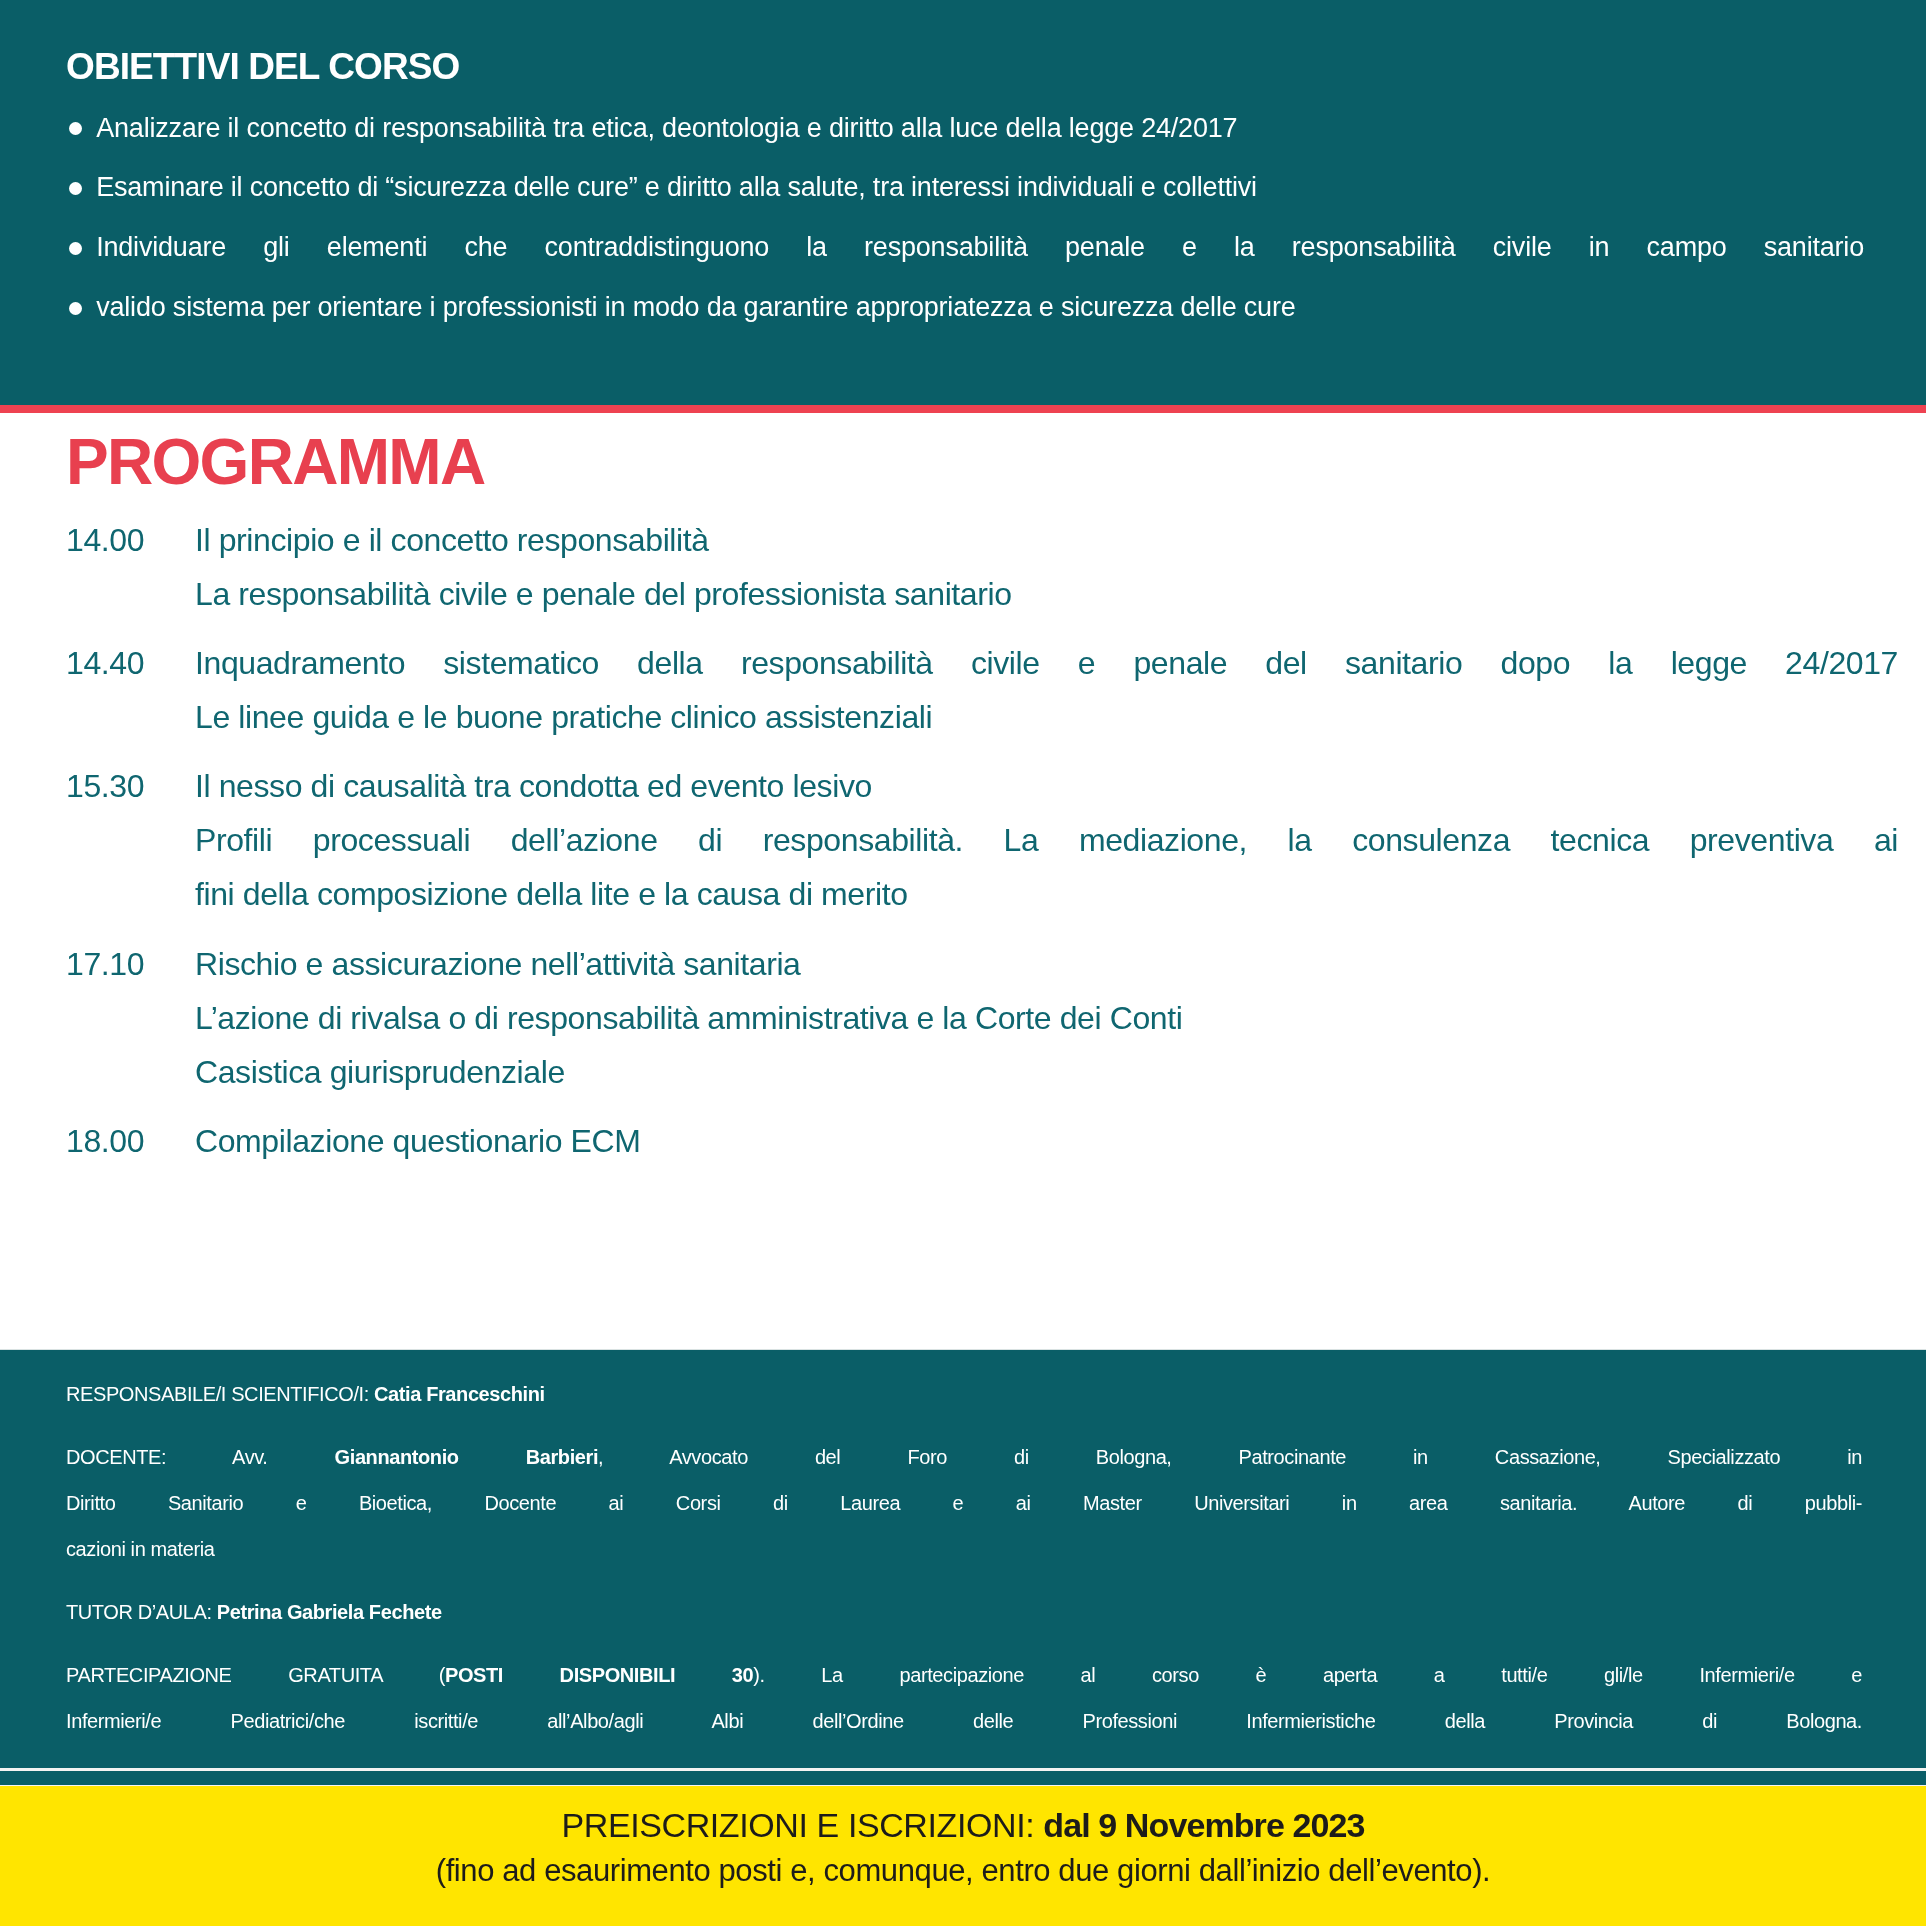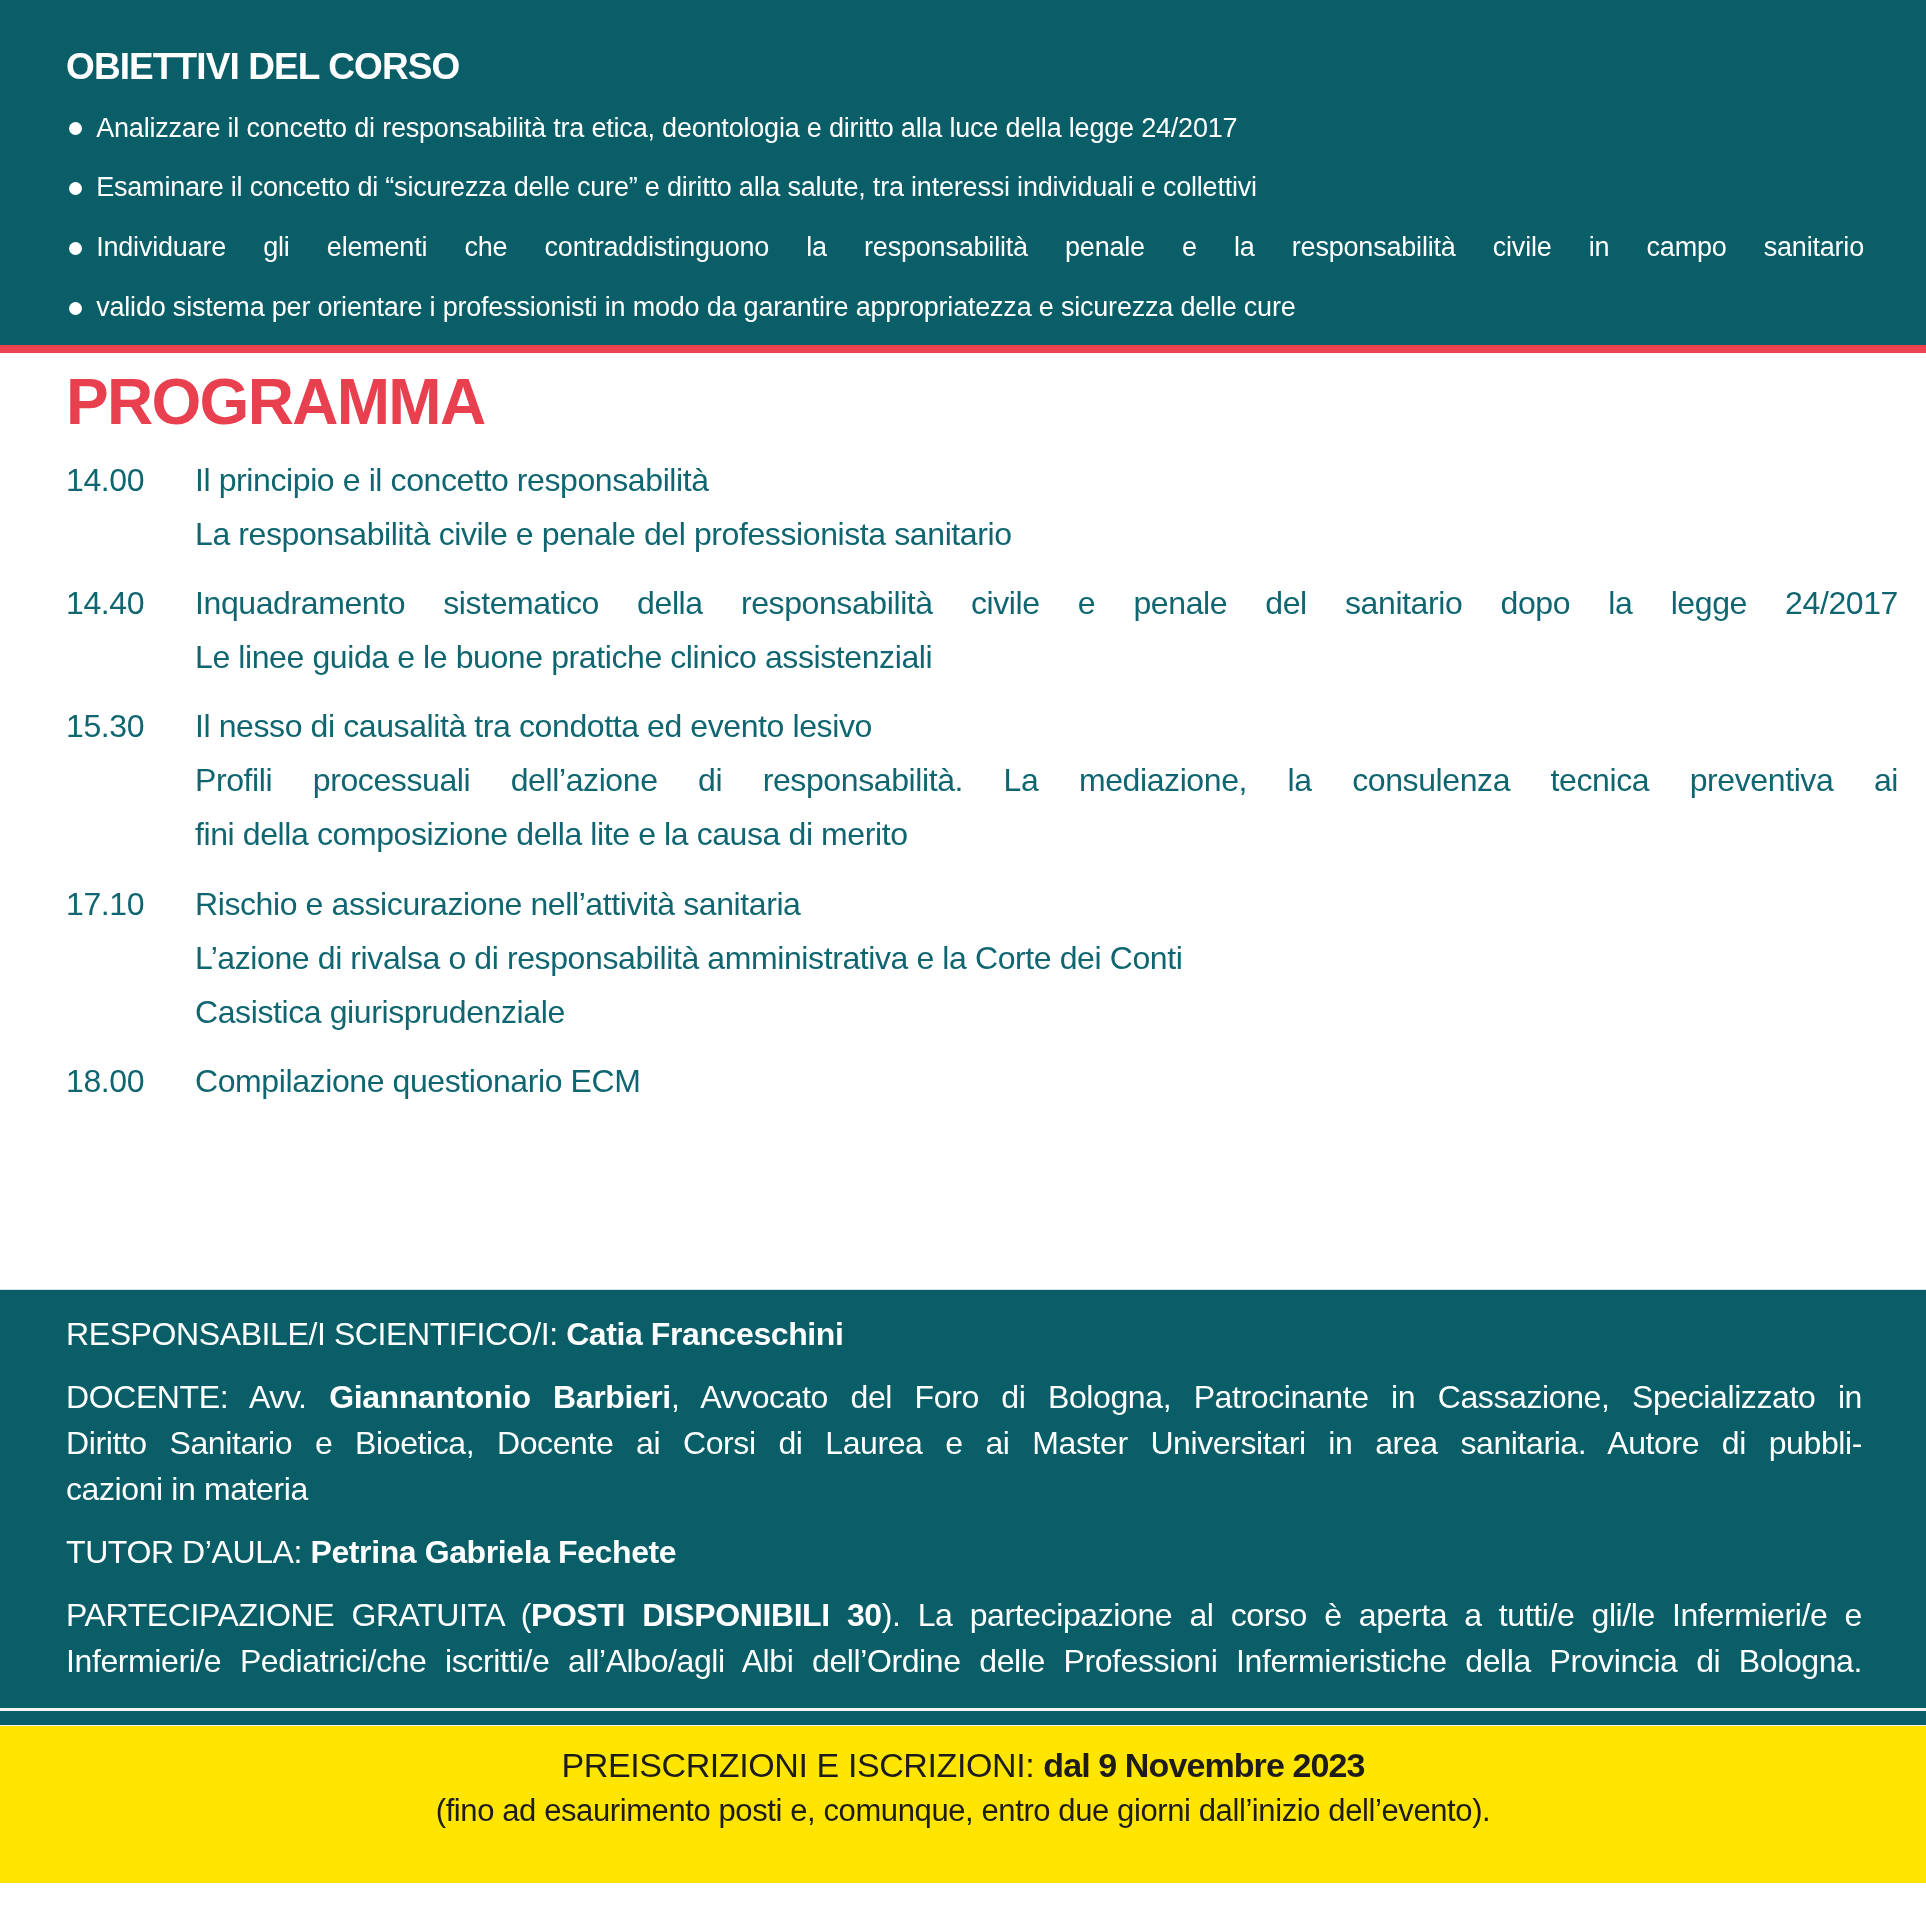--- a/index.html
+++ b/index.html
@@ -12,21 +12,21 @@
     --white:#ffffff;
   }
   *{margin:0;padding:0;box-sizing:border-box;}
   html,body{width:1926px;height:1926px;overflow:hidden;}
   body{
     font-family:"Liberation Sans","DejaVu Sans",sans-serif;
     background:var(--white);
   }
   
   .objectives{
-    height:345px;
+    height:405px;
     background:var(--teal);
     color:var(--white);
     padding:45px 62px 8px 66px;
   }
   .obj-title{
     font-size:37px;
     font-weight:bold;
     letter-spacing:-0.9px;
     line-height:43px;
     margin-bottom:13.7px;
@@ -84,21 +84,21 @@
   
   .staff{
     height:419px;
     background:var(--teal);
     color:var(--white);
     padding:21.4px 64px 0 66px;
     border-top:0.9px solid #d9e2e2;
   }
   .staff p{margin-bottom:17px;}
   .staff .line,.staff .sline{
-    font-size:32px;
+    font-size:20px;
     line-height:46px;
     letter-spacing:-0.4px;
   }
   .staff b{font-weight:bold;}
   
   .fitline{
     white-space:nowrap;
     text-align:justify;
     text-align-last:justify;
   }

